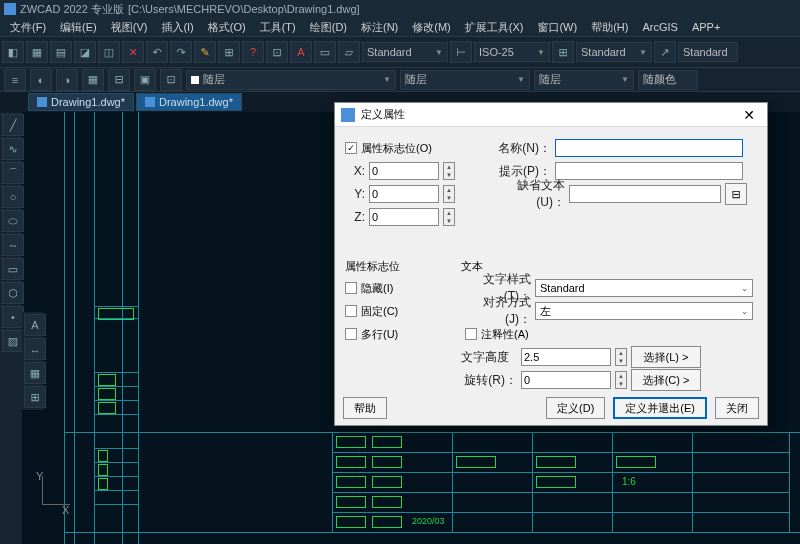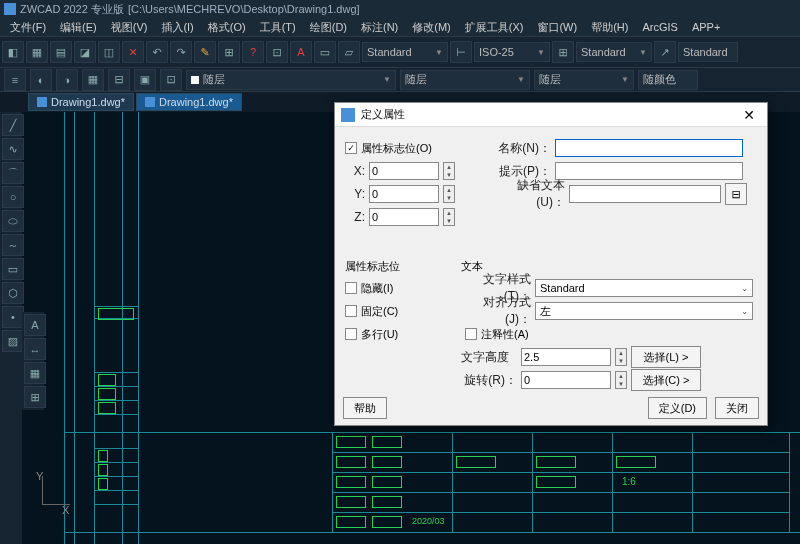--- a/index.html
+++ b/index.html
@@ -337,15 +337,16 @@
             <div>▼</div>
           </div>
           <div class="btn" style="width:70px">选择(C) &gt;</div>
         </div>
     </div>
   </div>
   <div class="dlgfoot">
     <div class="btn">帮助</div>
     <div style="flex:1"></div>
     <div class="btn">定义(D)</div>
+    <div class="btn def">定义并退出(E)</div>
     <div class="btn">关闭</div>
   </div>
 </div>
 
 </body></html>

